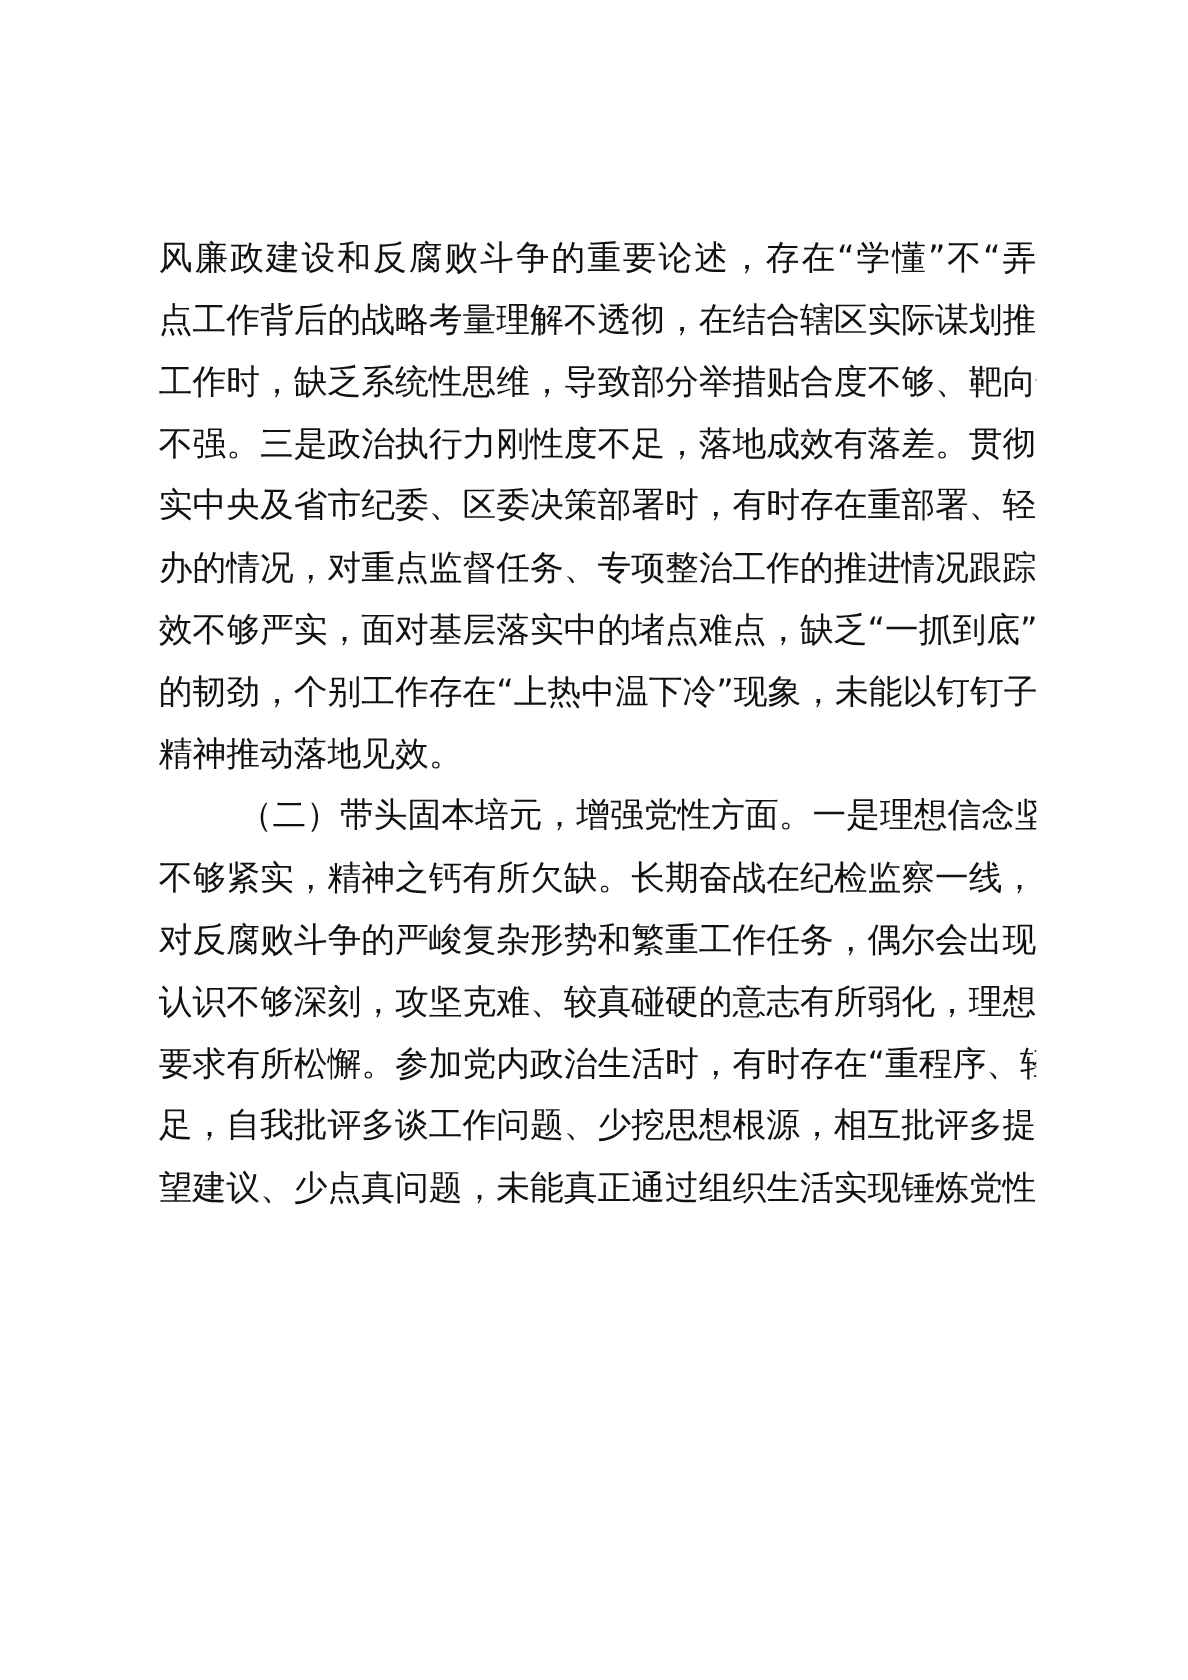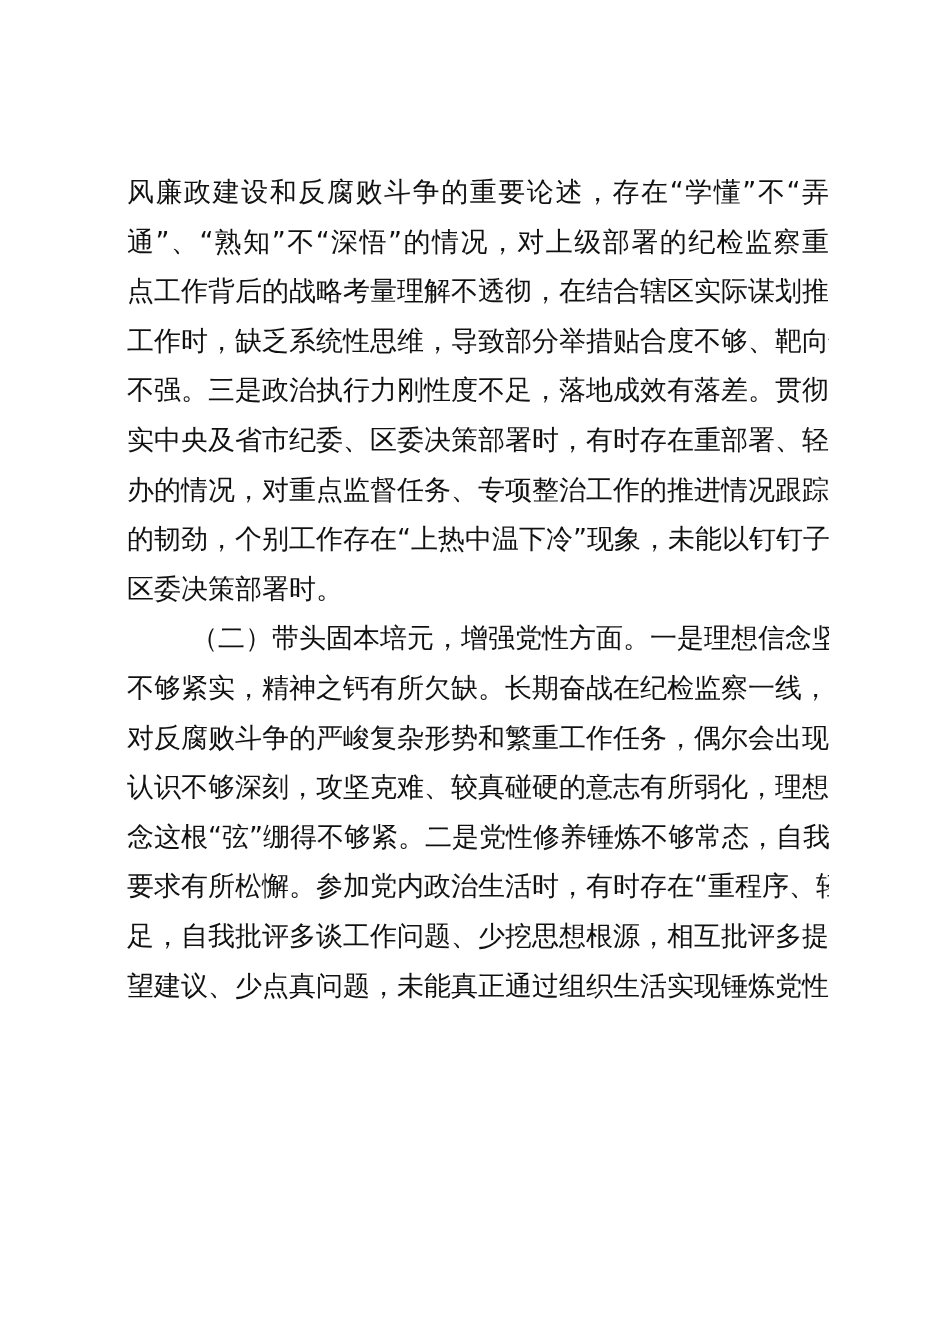--- a/index.html
+++ b/index.html
@@ -19,21 +19,21 @@
       position: absolute;
       left: 0;
       top: 0;
       width: 950px;
       height: 1344px;
       background: #ffffff;
     }
     .text-block {
       position: absolute;
       left: 127px;
-      top: 167px;
+      top: 182px;
       width: 702px;
     }
     .line {
       display: block;
       height: 49.6px;
       line-height: 49.6px;
       font-size: 27px;
       white-space: nowrap;
       text-align: justify;
       text-align-last: justify;
@@ -46,30 +46,29 @@
     .line.indent {
       padding-left: 64px;
     }
   </style>
 </head>
 <body>
 
 <div class="page">
   <div class="text-block">
     <span class="line">风廉政建设和反腐败斗争的重要论述，存在“学懂”不“弄</span>
-    <span class="line">通”、“熟知”不“深悟”的情况，对上级部署的纪检监察重</span>
     <span class="line">点工作背后的战略考量理解不透彻，在结合辖区实际谋划推进</span>
     <span class="line">工作时，缺乏系统性思维，导致部分举措贴合度不够、靶向性</span>
     <span class="line">不强。三是政治执行力刚性度不足，落地成效有落差。贯彻落</span>
     <span class="line">实中央及省市纪委、区委决策部署时，有时存在重部署、轻督</span>
     <span class="line">办的情况，对重点监督任务、专项整治工作的推进情况跟踪问</span>
+    <span class="line">效不够严实，面对基层落实中的堵点难点，缺乏“一抓到底”</span>
     <span class="line">的韧劲，个别工作存在“上热中温下冷”现象，未能以钉钉子</span>
-    <span class="line last">区委决策部署时。</span>
+    <span class="line last">精神推动落地见效。</span>
     <span class="line indent">（二）带头固本培元，增强党性方面。一是理想信念坚守</span>
     <span class="line">不够紧实，精神之钙有所欠缺。长期奋战在纪检监察一线，面</span>
     <span class="line">对反腐败斗争的严峻复杂形势和繁重工作任务，偶尔会出现精</span>
     <span class="line">认识不够深刻，攻坚克难、较真碰硬的意志有所弱化，理想信</span>
-    <span class="line">念这根“弦”绷得不够紧。二是党性修养锤炼不够常态，自我</span>
     <span class="line">要求有所松懈。参加党内政治生活时，有时存在“重程序、轻</span>
     <span class="line">足，自我批评多谈工作问题、少挖思想根源，相互批评多提希</span>
     <span class="line">望建议、少点真问题，未能真正通过组织生活实现锤炼党性、</span>
   </div>
 </div>
 
 </body></html>

